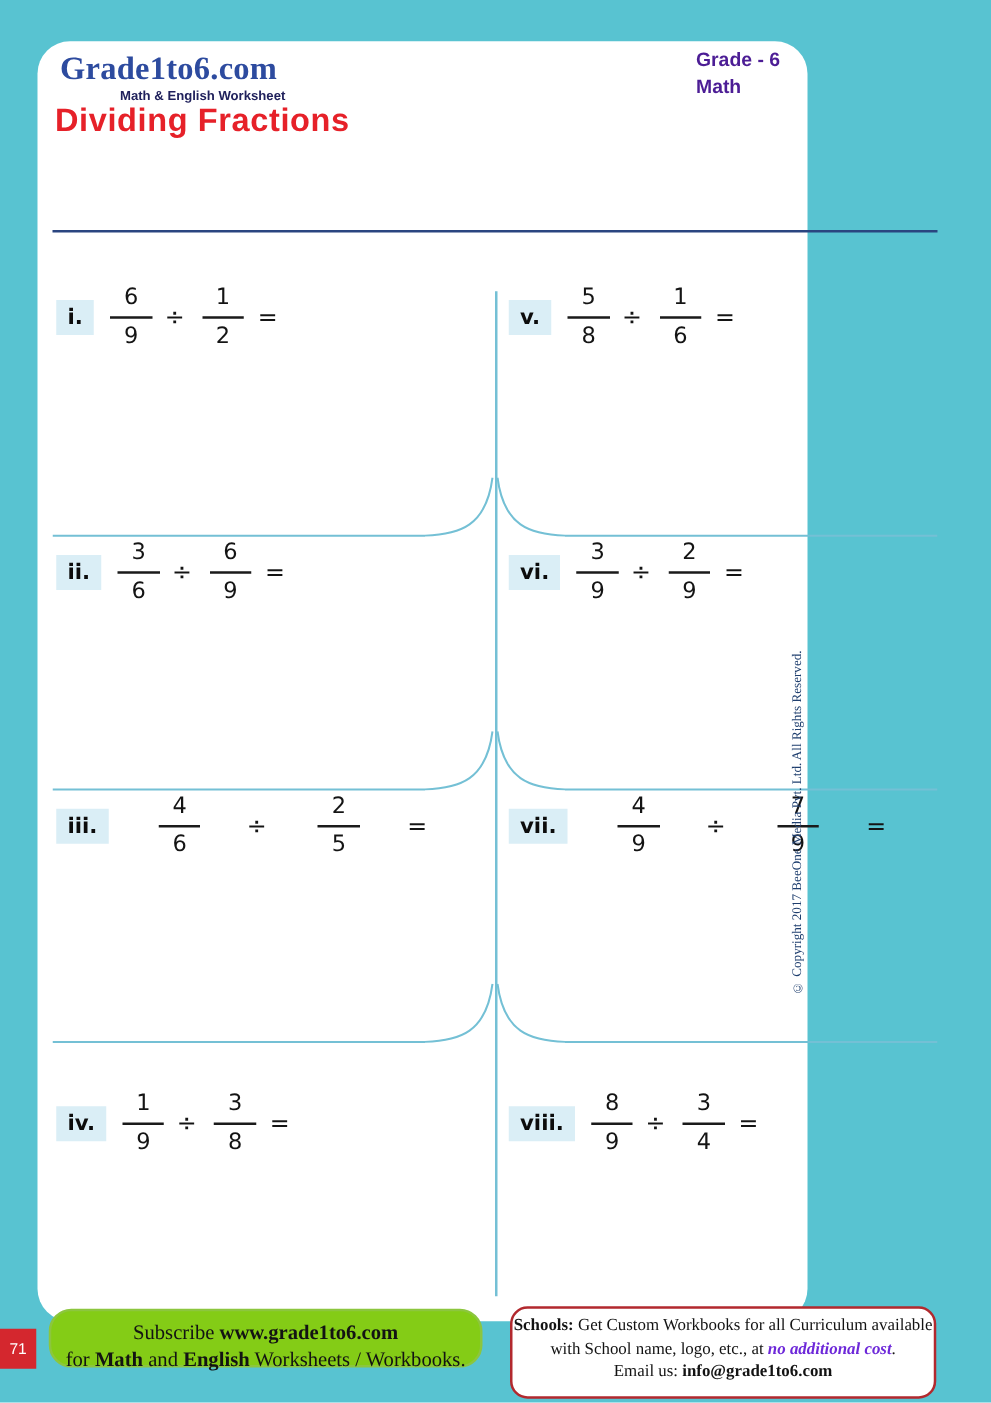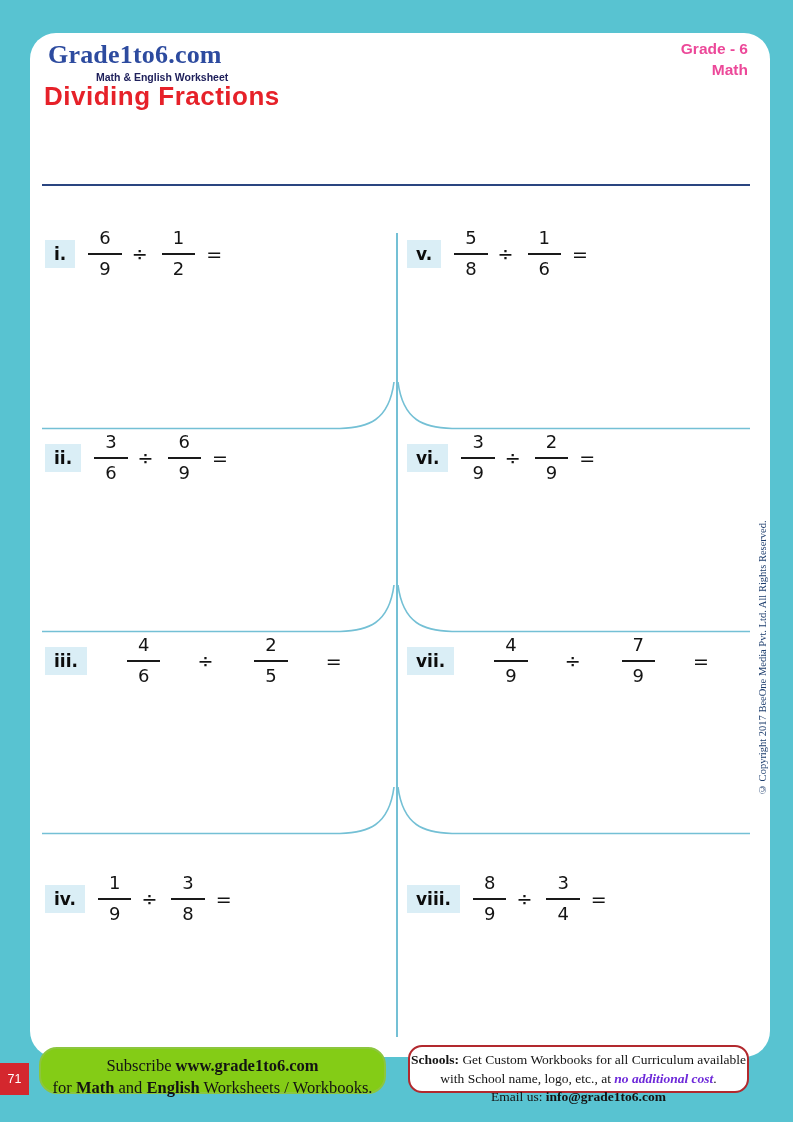--- a/index.html
+++ b/index.html
@@ -5,33 +5,33 @@
   * { margin:0; padding:0; box-sizing:border-box; }
   html,body { width:793px; height:1122px; }
   body {
     position:relative;
     background:#58c3d1;
     font-family:"Liberation Sans", sans-serif;
     overflow:hidden;
   }
   .card {
     position:absolute; left:30px; top:33px;
-    width:740px; height:1024px;
+    width:616px; height:1024px;
     background:#ffffff; border-radius:26px;
   }
   
   .logo { position:absolute; left:18px; top:7px; }
   .logo-title {
     font-family:"Liberation Serif", serif;
     font-weight:bold; font-size:26px; color:#2d4b9f; letter-spacing:0.2px;
   }
   .logo-sub { font-size:10.5px; font-weight:bold; color:#20215c; margin-top:1px;padding-left:48px; }
   .grade-box {
-    position:absolute; right:22px; top:6px; text-align:right;
-    font-weight:bold; font-size:15.5px; color:#ec4899; line-height:1.35;
+    position:absolute; right:22px; top:6px; 
+    font-weight:bold; font-size:15.5px; color:#4c1d95; line-height:1.35;
   }
   
   .ws-title {
     position:absolute; left:14px; top:48px;
     font-size:26px; font-weight:bold; color:#e62129; letter-spacing:0.5px;
   }
   .instruction {
     position:absolute; left:13px; top:122px;
     font-size:19px; font-weight:bold; color:#1e3c8c;
   }
@@ -73,21 +73,21 @@
     font-size:10.5px; color:#1e3e6e; white-space:nowrap;
   }
   
   .footer-subscribe {
     position:absolute; left:39px; top:1047px; width:347px; height:47px;
     background:#84cc16; border:2px solid #8cc63e; border-radius:18px;
     font-family:"Liberation Serif", serif; font-size:16.5px; color:#131313;
     text-align:center; padding-top:6px; line-height:1.35;
   }
   .footer-schools {
-    position:absolute; left:408px; top:1045px; width:341px; height:48px;
+    position:absolute; left:408px; top:1045px; width:341px; height:74px;
     background:#fff; border:2px solid #b2292e; border-radius:14px;
     font-family:"Liberation Serif", serif; font-size:13.5px; color:#131313;
     text-align:center; padding-top:4px; line-height:1.38;
   }
   .footer-schools .red-note { color:#6d28d9; font-weight:bold; font-style:italic; }
   b { font-weight:bold; }
   .page-num {
     position:absolute; left:0; top:1063px; width:29px; height:32px;
     background:#d4272e; color:#ffffff; font-size:12.5px;
     display:flex; align-items:center; justify-content:center;

